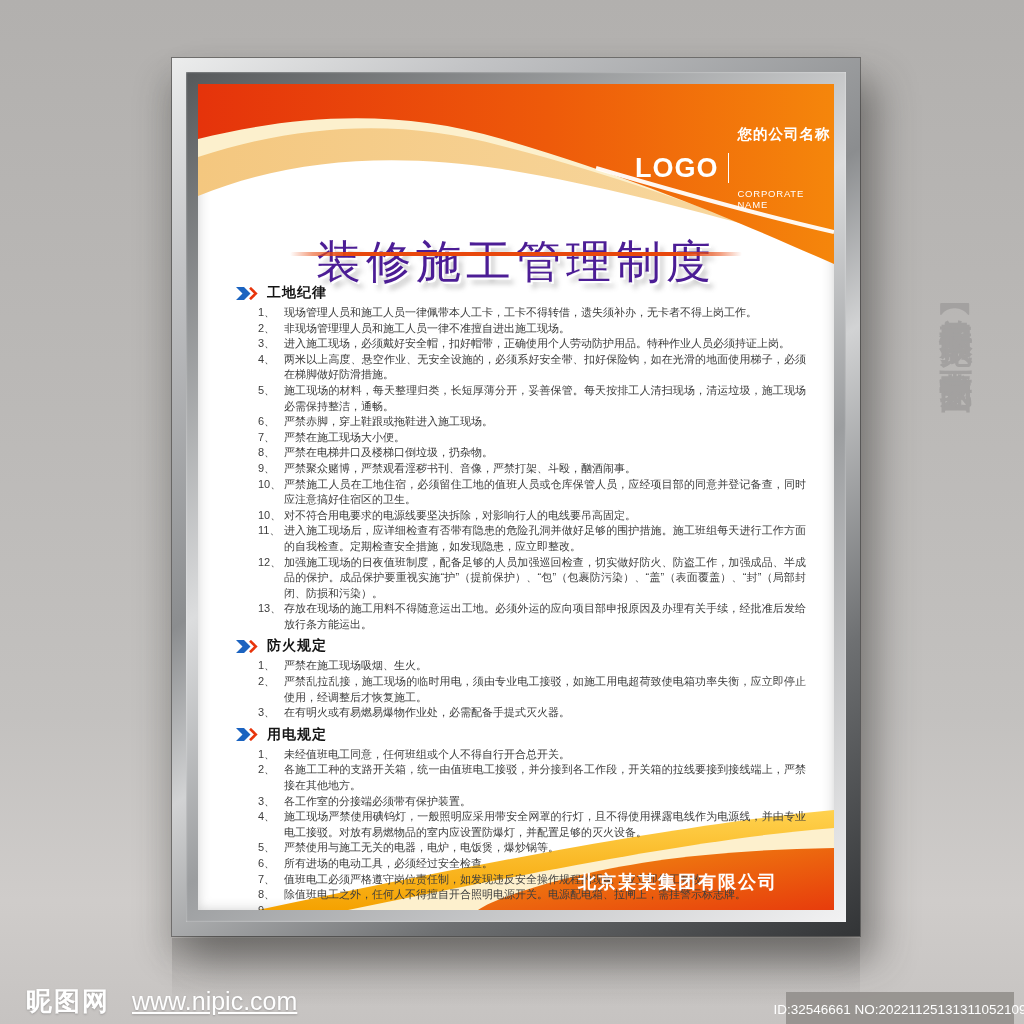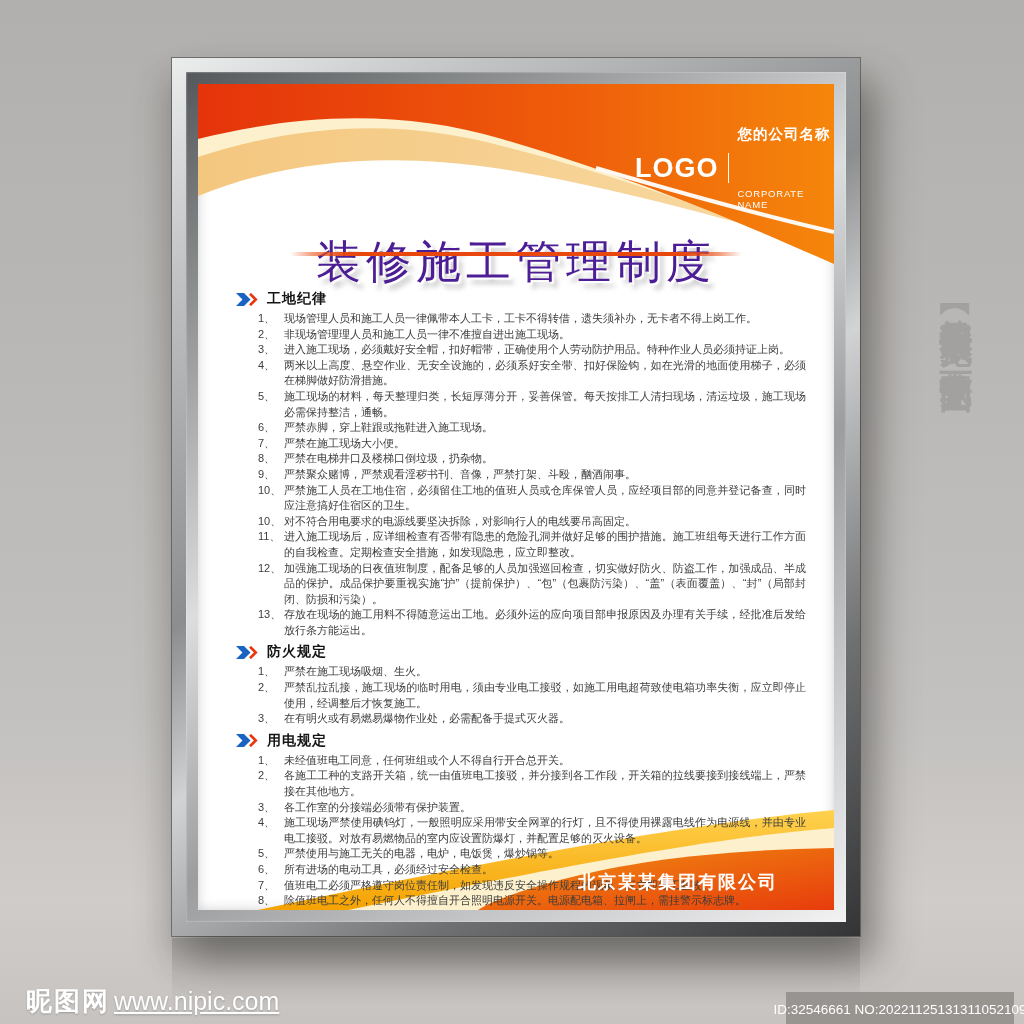--- a/index.html
+++ b/index.html
@@ -44,39 +44,39 @@
     position:absolute;left:0;right:0;top:108px;z-index:2;text-align:center;
     font-size:45px;font-weight:normal;letter-spacing:5px;color:#4c1d95;
     text-shadow:2px 2px 0 #ffffff,5px 6px 5px rgba(110,110,110,.45);
     margin-top:40px;
   }
   .title-underline{
     position:absolute;left:92px;top:168px;width:452px;height:4px;z-index:2;border-radius:2px;
     background:linear-gradient(90deg,rgba(232,72,13,0) 0%,rgba(232,72,13,.55) 5%,#e8480d 13%,#e8480d 87%,rgba(232,72,13,.55) 95%,rgba(232,72,13,0) 100%);
   }
   
-  .content{position:absolute;left:60px;top:201px;width:548px;z-index:2;color:#3d3d3d;}
+  .content{position:absolute;left:60px;top:195px;width:548px;z-index:2;color:#3d3d3d;}
   .sec{margin-bottom:2px;}
   .sec-head{display:flex;align-items:center;margin:5px 0 3px -22px;}
   .sec-head svg{position:static;width:23px;height:13px;margin-right:8px;flex:none;}
   .sec-title{font-size:14px;font-weight:bold;color:#141414;letter-spacing:1px;}
   .item{position:relative;padding-left:26px;font-size:11px;line-height:15.6px;text-align:justify;}
   .item .num{position:absolute;left:0;top:0;white-space:nowrap;}
   
   .footer-company{
     position:absolute;left:340px;width:280px;top:786px;z-index:2;text-align:center;
     color:#fff;font-size:18px;font-weight:bold;letter-spacing:2px;
   }
   
   .reflection{
     position:absolute;left:172px;top:938px;width:688px;height:86px;
     background:linear-gradient(180deg,rgba(85,83,81,.28) 0%,rgba(105,103,101,.12) 45%,rgba(120,118,116,0) 80%);
   }
   
-  .nipic{position:absolute;left:26px;top:984px;color:#fff;display:flex;align-items:baseline;gap:4px;
+  .nipic{position:absolute;left:26px;top:984px;color:#fff;display:flex;align-items:baseline;gap:22px;
     text-shadow:0 1px 2px rgba(80,80,80,.35);}
   .nipic .site-name{font-size:26px;font-weight:bold;letter-spacing:2px;}
   .nipic .site-url{font-size:25px;text-decoration:underline;}
   .id-badge{
     position:absolute;left:786px;top:992px;width:228px;height:34px;
     background:rgba(148,144,141,.92);color:#fff;font-size:13.5px;
     display:flex;align-items:center;justify-content:center;white-space:nowrap;
   }
 </style>
 </head>

